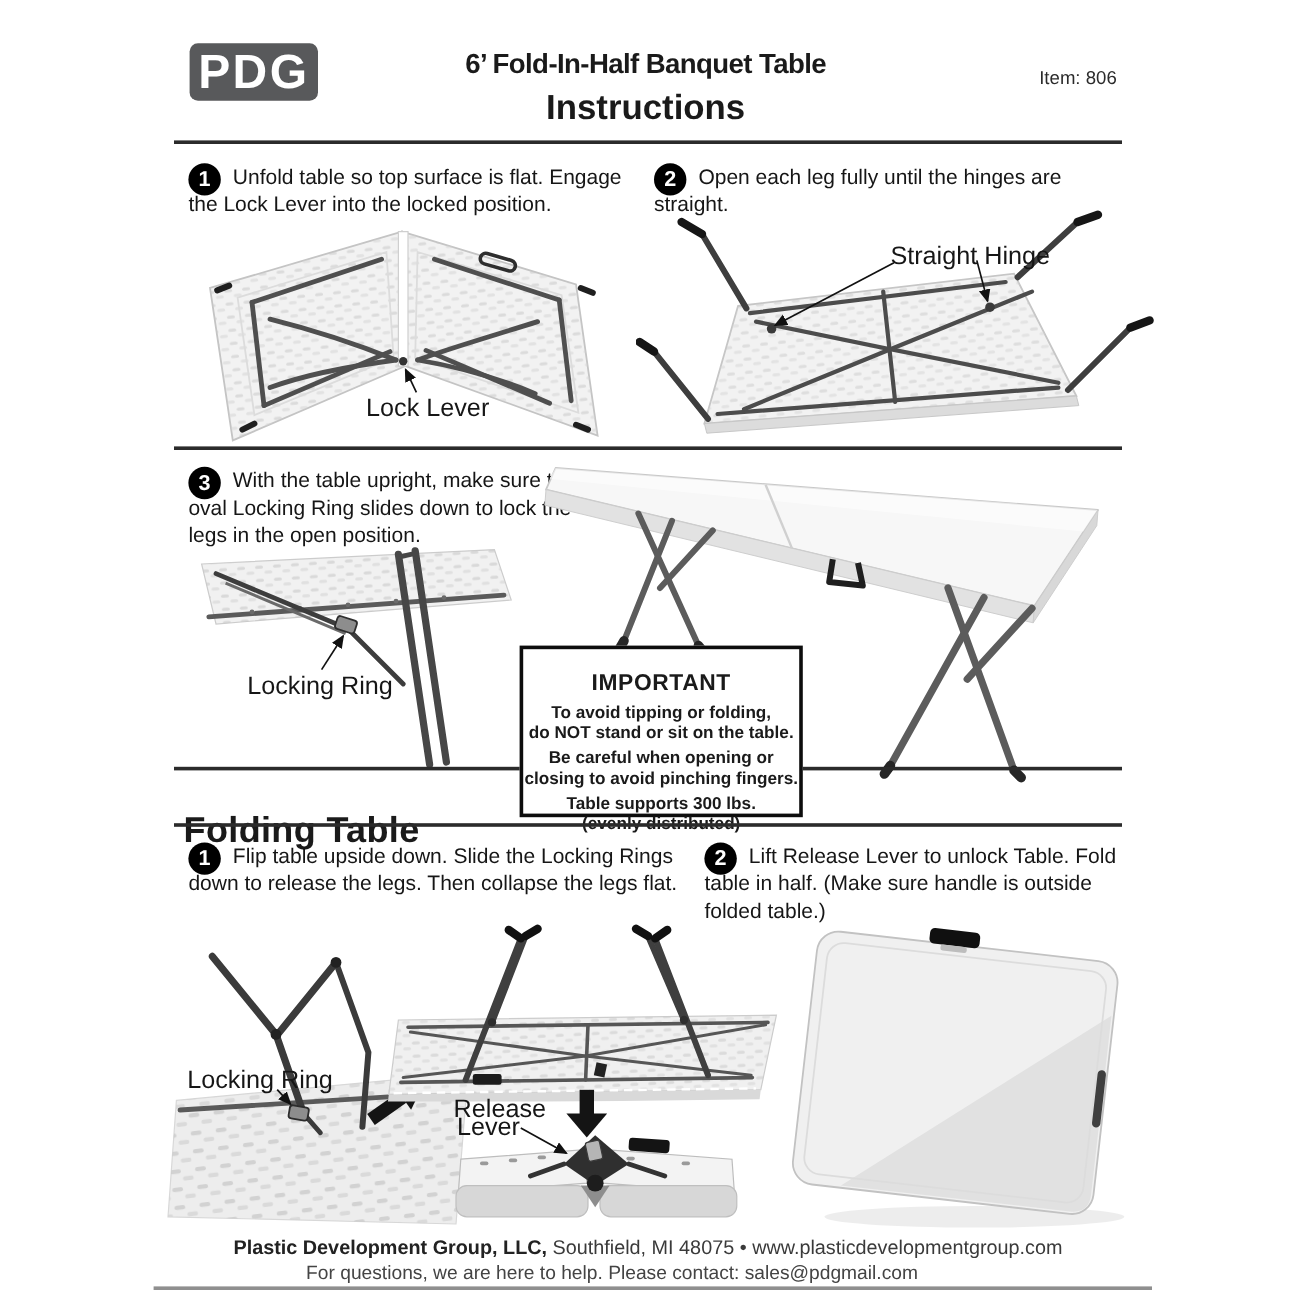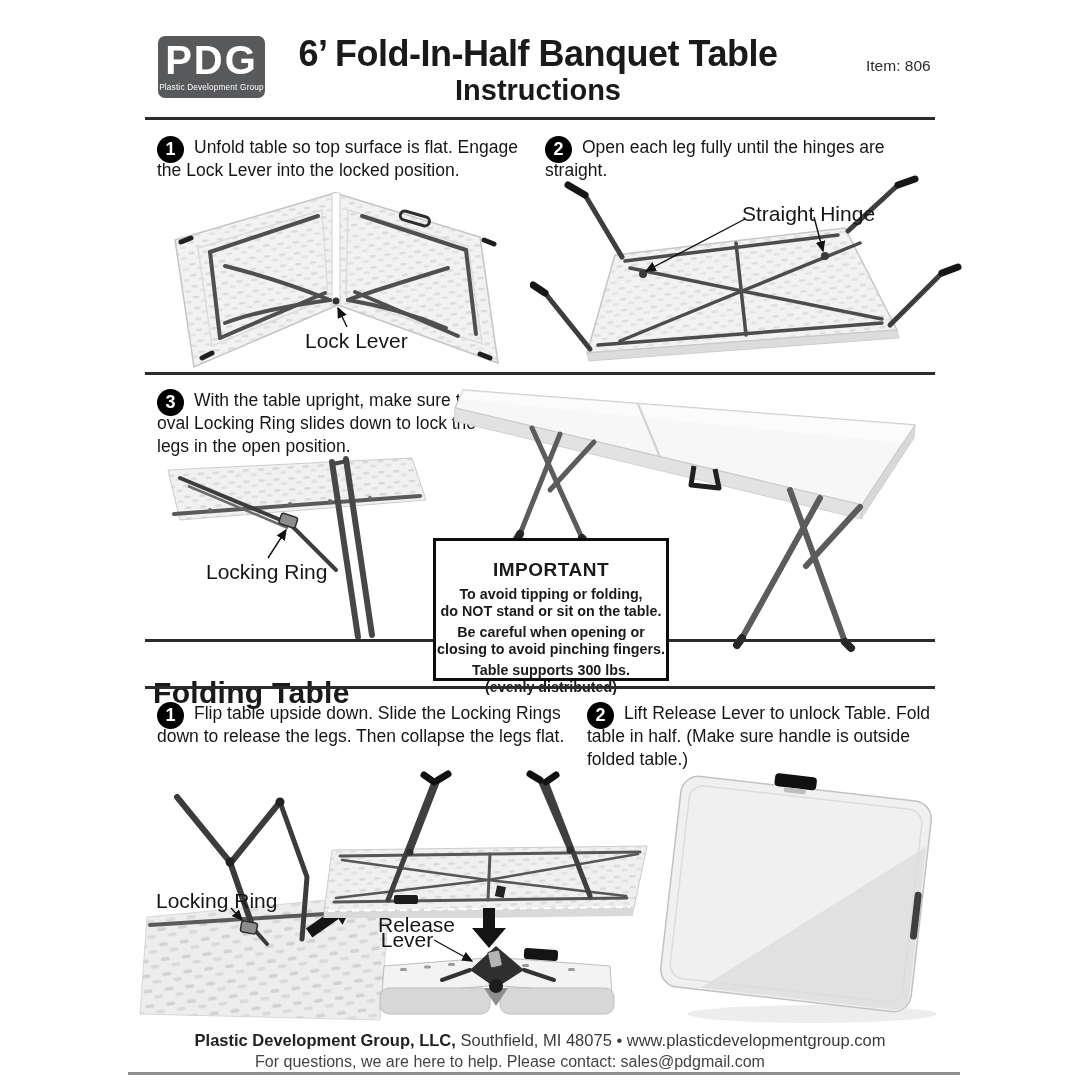--- a/index.html
+++ b/index.html
@@ -2,26 +2,26 @@
 <html><head>
 <meta charset="utf-8">
 <style>
   *{margin:0;padding:0;box-sizing:border-box}
   html,body{background:#ffffff}
   body{width:1080px;height:1080px;position:relative;overflow:hidden;
        font-family:"Liberation Sans",sans-serif;color:#1a1a1a}
   .abs{position:absolute}
   .rule{position:absolute;left:145px;width:790px;height:3px;background:#2b2b2b}
   
-  .logo{position:absolute;left:158px;top:36px;width:107px;height:62px;background:#58595b;
+  .logo{position:absolute;left:158px;top:36px;width:107px;height:48px;background:#58595b;
         border-radius:7px;color:#fff;text-align:center}
   .logo-text{font-size:40px;font-weight:bold;letter-spacing:2px;line-height:46px;margin-top:1px}
   .logo-sub{font-size:8.2px;letter-spacing:.2px}
   .title-wrap{position:absolute;left:258px;top:33px;width:560px;text-align:center}
-  .title{font-size:36px;font-weight:bold;letter-spacing:-.5px;line-height:41px}
+  .title{font-size:23px;font-weight:bold;letter-spacing:-.5px;line-height:41px}
   .subtitle{font-size:29px;font-weight:bold;line-height:33px}
   .item-no{position:absolute;left:866px;top:57px;font-size:15.5px;color:#2b2b2b}
   
   .step{position:absolute;font-size:17.5px;line-height:23px;color:#161616}
   .badge{position:absolute;left:0;top:0;width:27px;height:27px;border-radius:50%;background:#000;
          color:#fff;font-size:18px;font-weight:bold;text-align:center;line-height:27px}
   .txt{display:block;text-indent:37px}
   .s1{left:157px;top:136px;width:388px}
   .s2{left:545px;top:136px;width:352px}
   .s3{left:157px;top:389px;width:348px}

